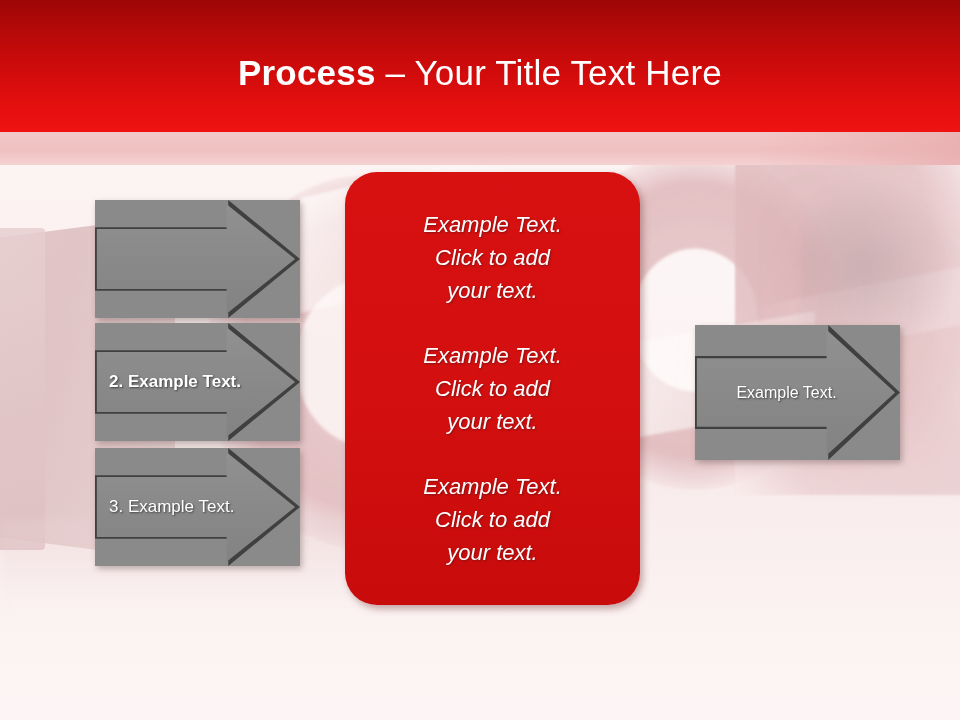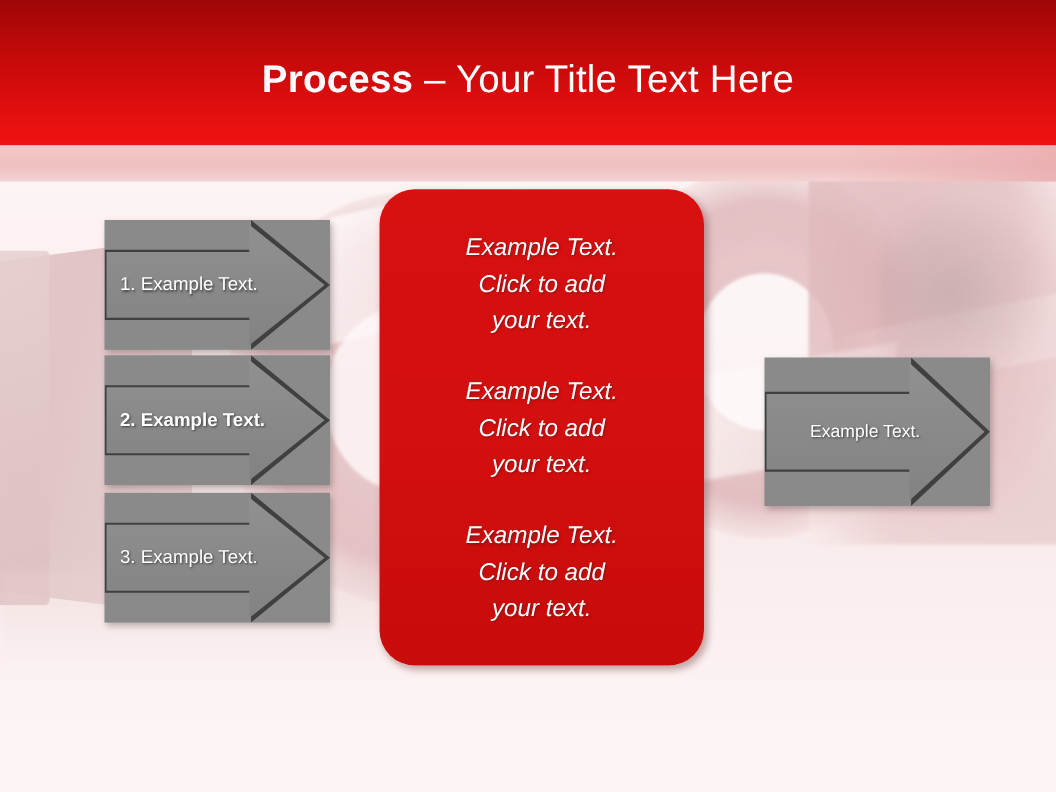--- a/index.html
+++ b/index.html
@@ -279,21 +279,20 @@
     <div class="title-text">
       <span class="title-strong">Process</span><span class="title-rest"> – Your Title Text Here</span>
     </div>
   </div>
   <div class="pink-band"></div>
   <div class="pink-band-accent"></div>
 
   <div class="arrow arrow-left arrow-1">
     <div class="arrow-inner"></div>
     <div class="arrow-fill"></div>
-    <span class="arrow-label">1. Example Text.</span>
   </div>
 
   <div class="arrow arrow-left arrow-2">
     <div class="arrow-inner"></div>
     <div class="arrow-fill"></div>
     <span class="arrow-label">2. Example Text.</span>
   </div>
 
   <div class="arrow arrow-left arrow-3">
     <div class="arrow-inner"></div>

